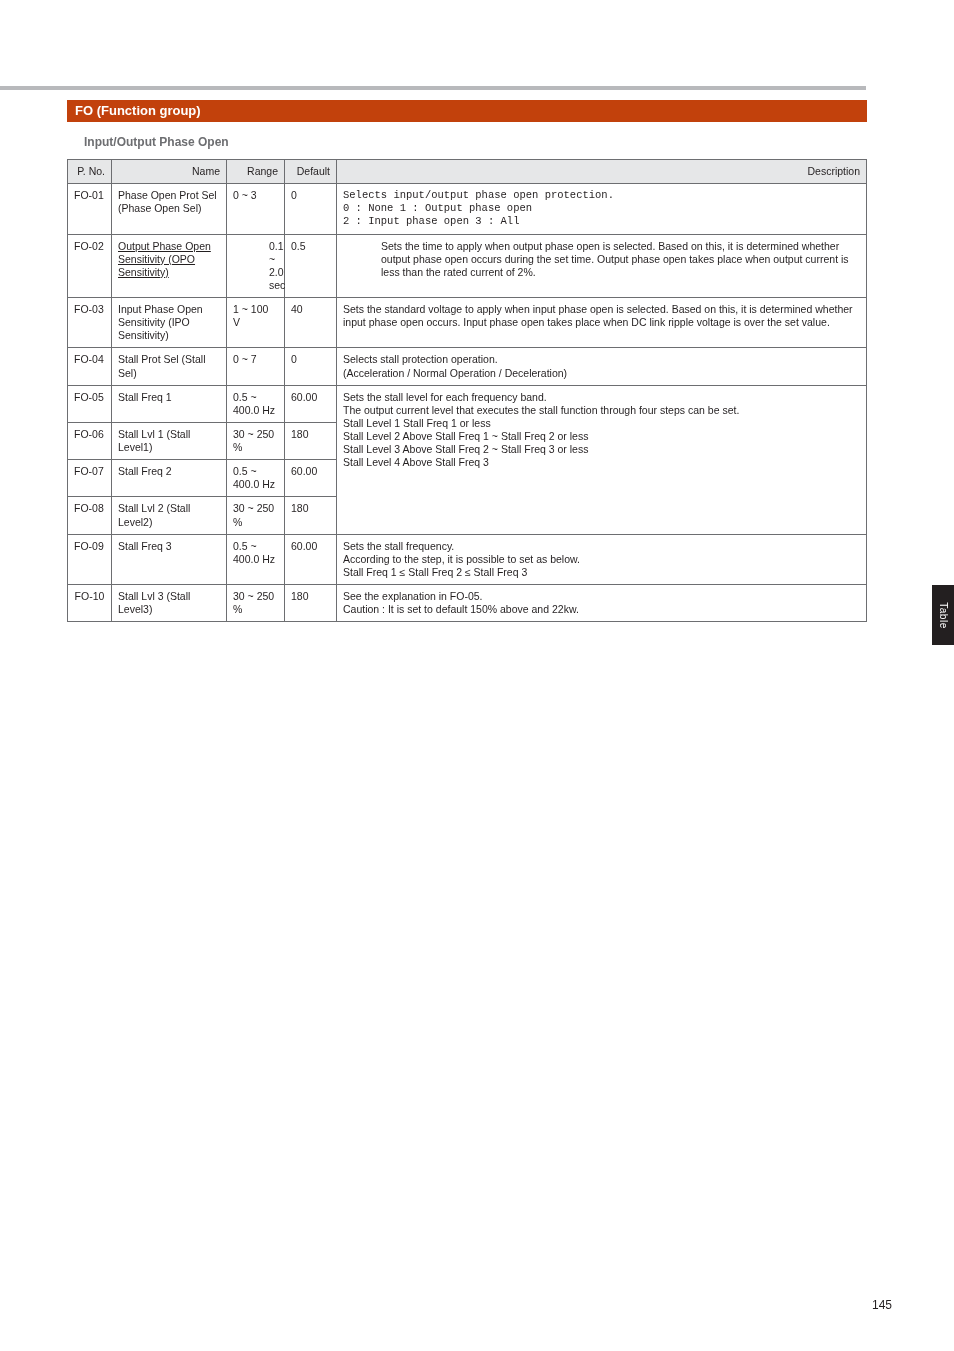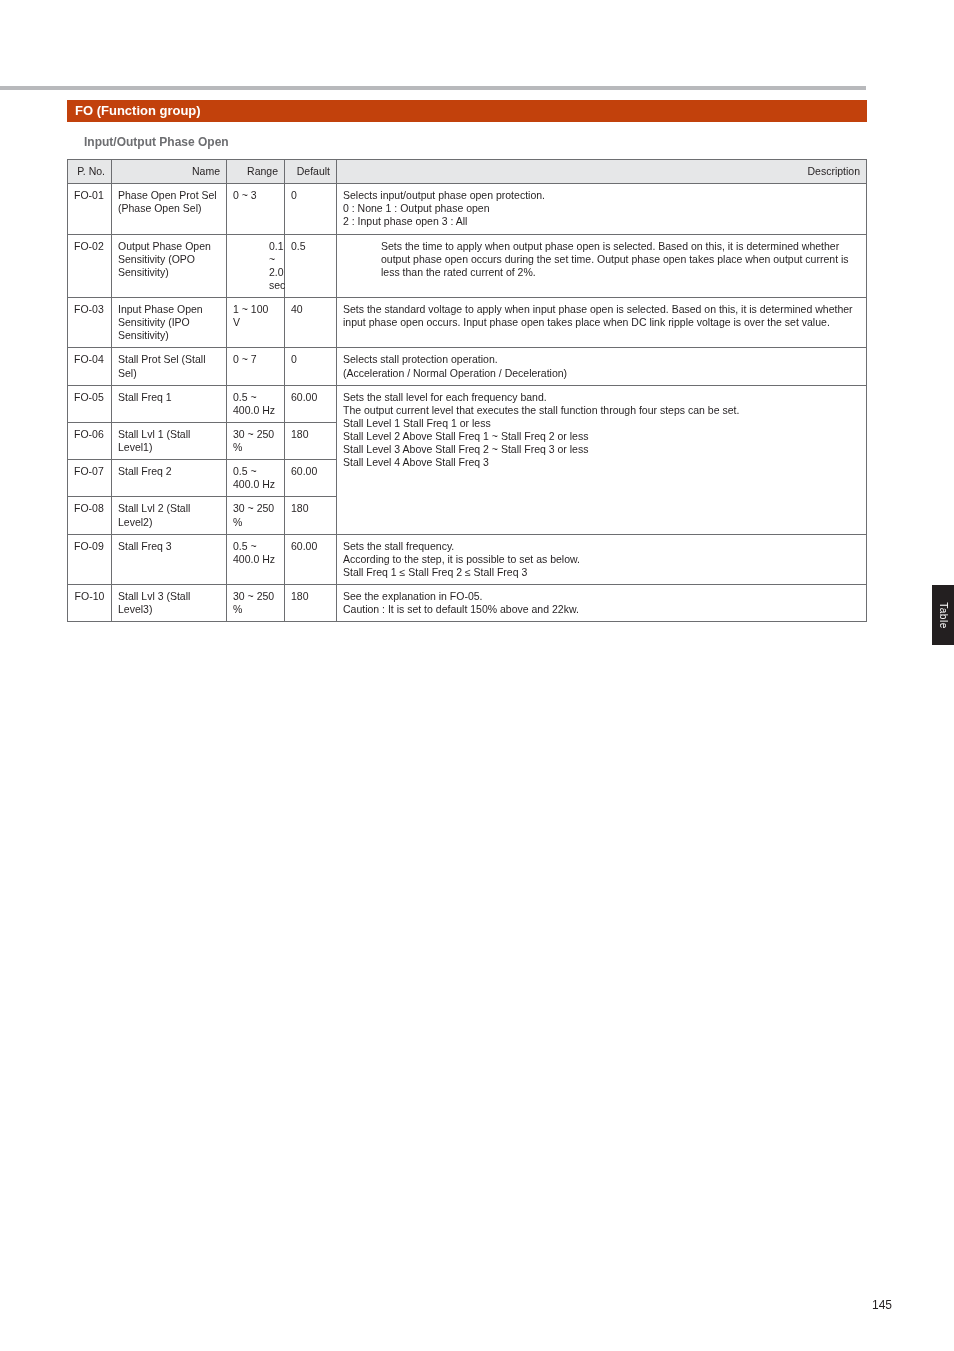--- a/index.html
+++ b/index.html
@@ -121,27 +121,27 @@
       <th>Default</th>
       <th>Description</th>
     </tr>
   </thead>
   <tbody id="tbody">
       <tr>
         <td style="white-space: pre-line;">FO-01</td>
         <td style="white-space: pre-line;">Phase Open Prot Sel (Phase Open Sel)</td>
         <td style="white-space: pre-line;">0 ~ 3</td>
         <td style="white-space: pre-line;">0</td>
-        <td style="white-space: pre-line;">Selects input/output phase open protection.
+        <td style="white-space: pre-line; font-family: Liberation Mono, monospace;">Selects input/output phase open protection.
 0 : None                    1 : Output phase open
 2 : Input phase open   3 : All</td>
       </tr>
       <tr>
         <td style="white-space: pre-line;">FO-02</td>
-        <td style="white-space: pre-line;">Output Phase Open Sensitivity (OPO Sensitivity)</td>
+        <td style="white-space: pre-line; text-decoration: underline;">Output Phase Open Sensitivity (OPO Sensitivity)</td>
         <td style="white-space: pre-line; padding-left: 42px;">0.1 ~ 2.0 sec</td>
         <td style="white-space: pre-line;">0.5</td>
         <td style="white-space: pre-line; padding-left: 44px;">Sets the time to apply when output phase open is selected. Based on this, it is determined whether output phase open occurs during the set time. Output phase open takes place when output current is less than the rated current of 2%.</td>
       </tr>
       <tr>
         <td style="white-space: pre-line;">FO-03</td>
         <td style="white-space: pre-line;">Input Phase Open Sensitivity (IPO Sensitivity)</td>
         <td style="white-space: pre-line;">1 ~ 100 V</td>
         <td style="white-space: pre-line;">40</td>
         <td style="white-space: pre-line;">Sets the standard voltage to apply when input phase open is selected. Based on this, it is determined whether input phase open occurs. Input phase open takes place when DC link ripple voltage is over the set value.</td>

